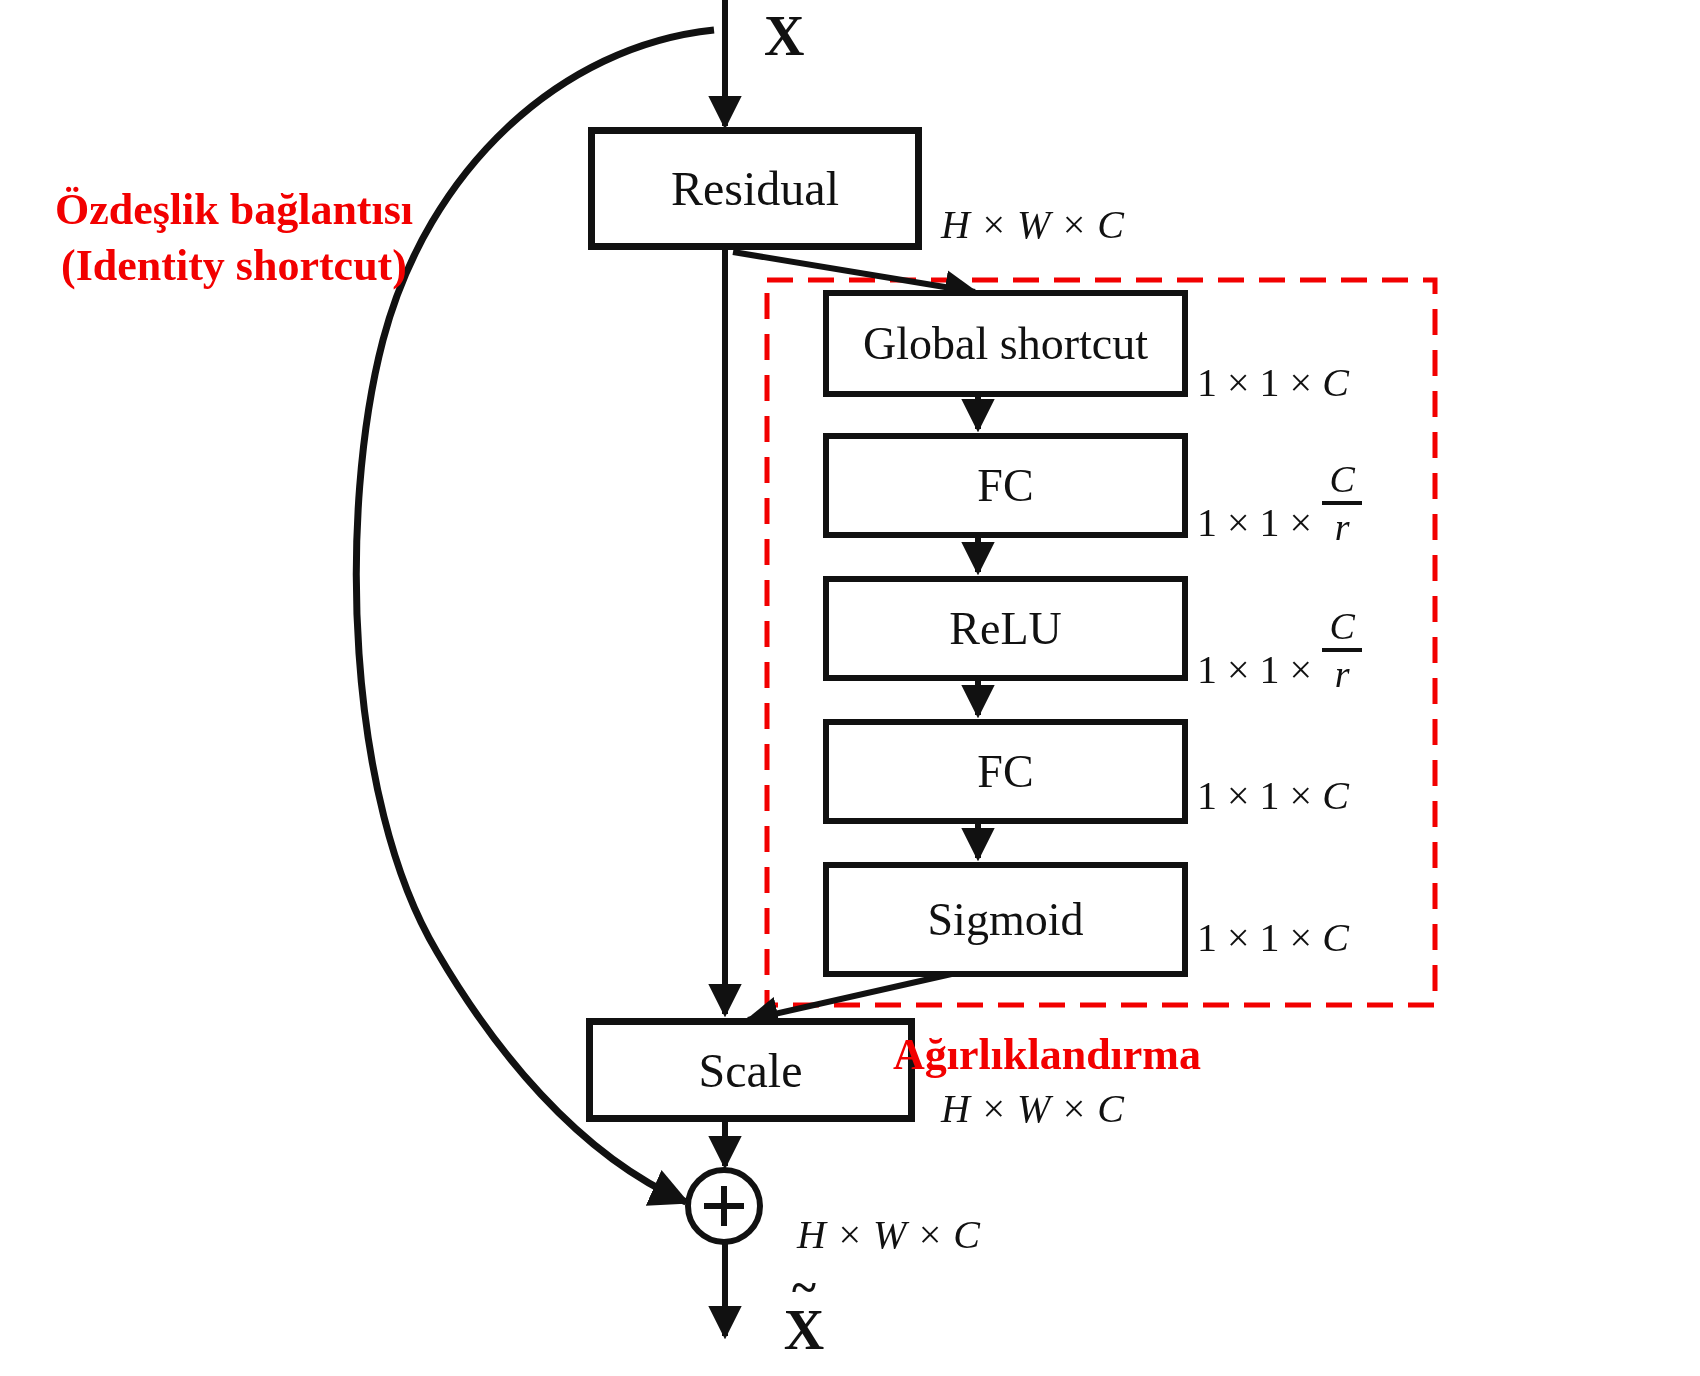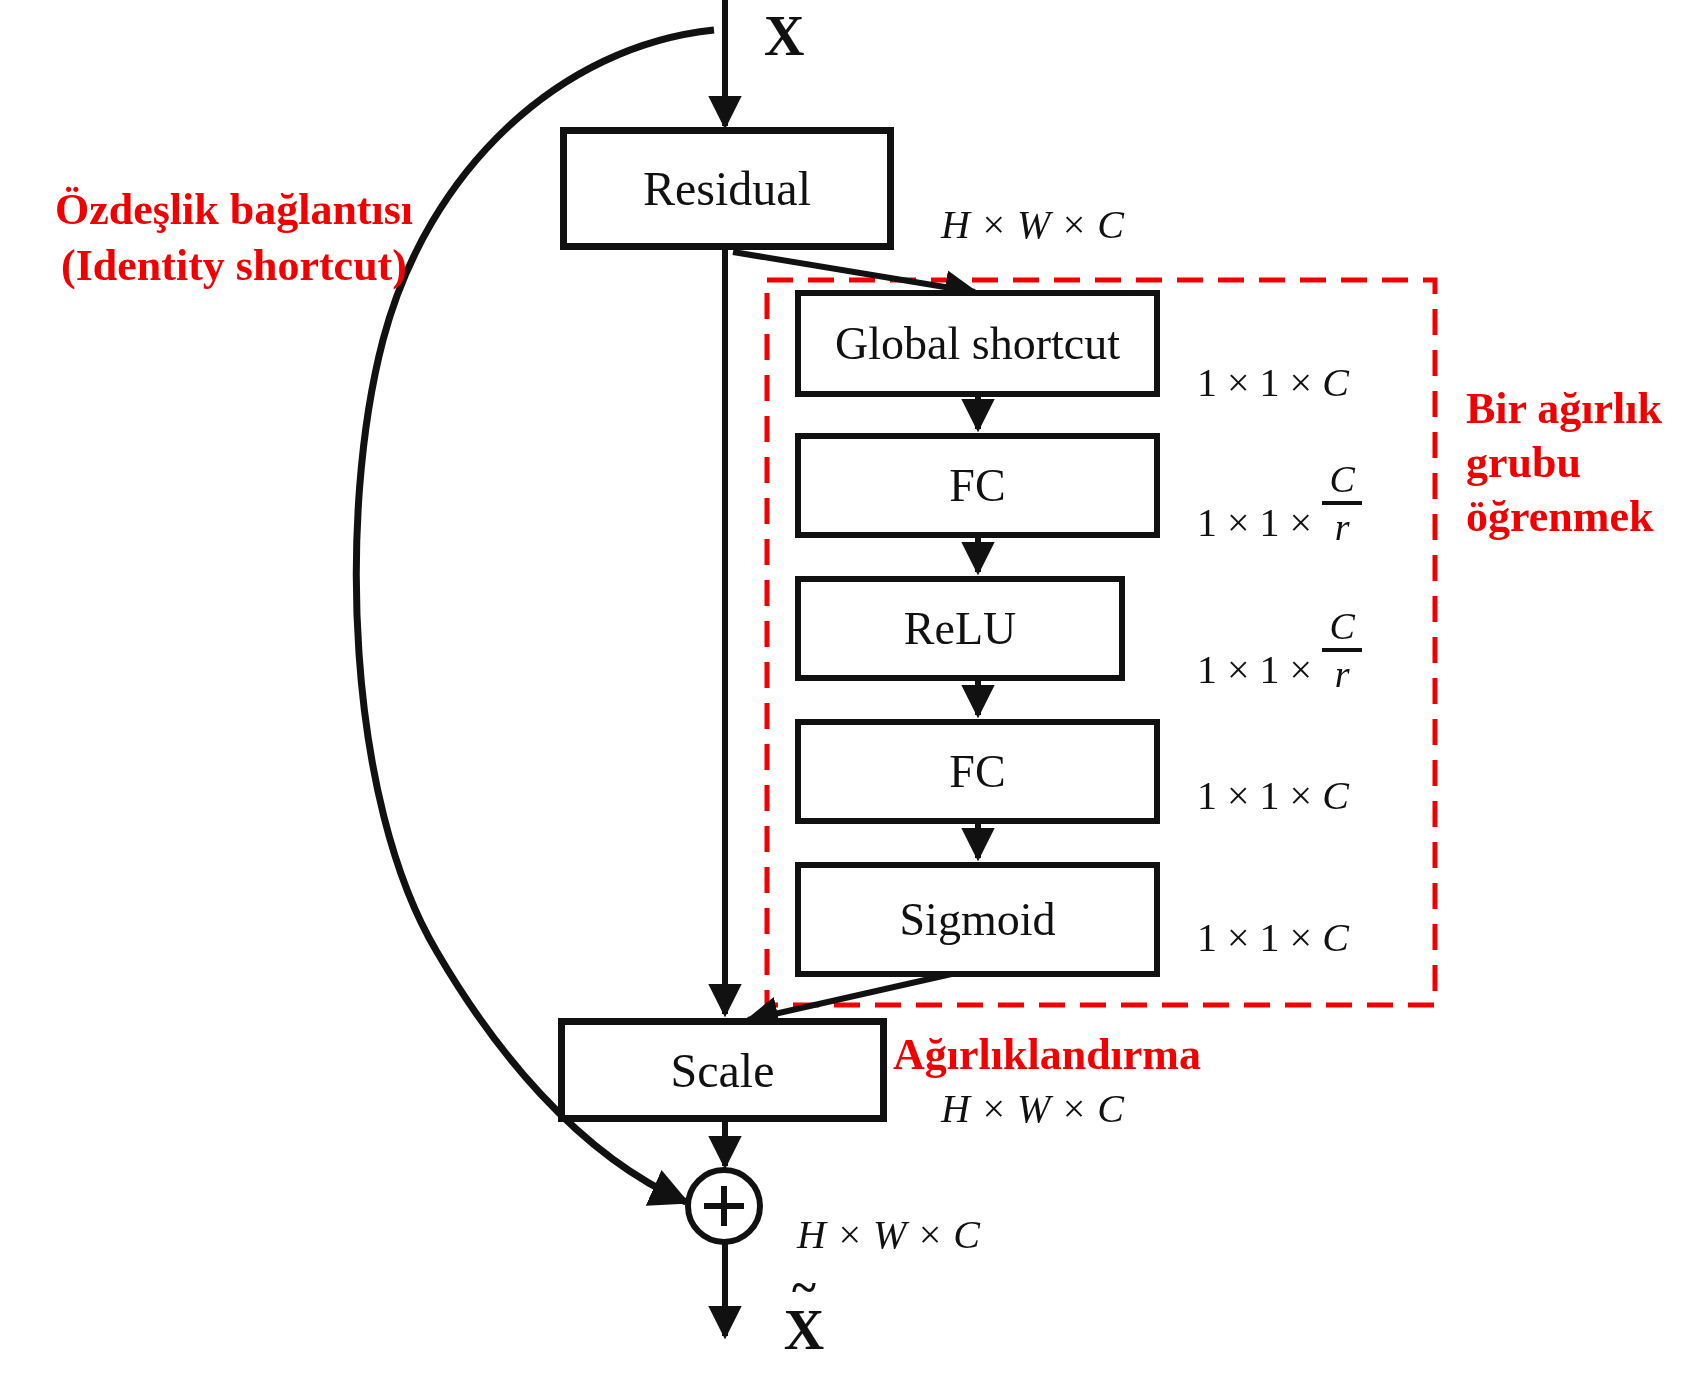--- a/index.html
+++ b/index.html
@@ -11,21 +11,21 @@
   #wires { position:absolute; left:0; top:0; z-index:1; }
   .ln  { stroke:var(--ink); stroke-width:6; fill:none; }
   .ln7 { stroke-width:7; }
   .dash{ stroke:var(--red); stroke-width:5; fill:none; stroke-dasharray:26 15; }
   .sum { stroke:var(--ink); stroke-width:6; fill:#ffffff; }
   .ah  { fill:var(--ink); }
 
   .box {
     position:absolute; z-index:2; background:#ffffff; border:6px solid var(--ink);
     display:flex; align-items:center; justify-content:center;
-    font-size:46px; color:var(--ink); box-sizing:border-box;
+    font-size:46px; color:var(--ink); box-sizing:border-box;margin-left:28px;
   }
   .box.big { border-width:7px; font-size:48px; }
 
   .dim {
     position:absolute; z-index:3; display:flex; align-items:flex-end; gap:10px;
     font-size:40px; white-space:nowrap; transform:translateY(-50%);
   }
   .dim .var, .dim.ital { font-style:italic; }
   .frac { display:inline-flex; flex-direction:column; align-items:center; line-height:1; }
   .frac .bar { width:40px; height:4px; background:var(--ink); margin:3px 0; }
@@ -84,21 +84,21 @@
   </div>
 
   <div class="box" style="left:795px; top:290px; width:365px; height:107px;">
     <span>Global shortcut</span>
   </div>
 
   <div class="box" style="left:795px; top:433px; width:365px; height:105px;">
     <span>FC</span>
   </div>
 
-  <div class="box" style="left:795px; top:576px; width:330px; height:105px;">
+  <div class="box" style="left:795px; top:576px; width:365px; height:105px;">
     <span>ReLU</span>
   </div>
 
   <div class="box" style="left:795px; top:719px; width:365px; height:105px;">
     <span>FC</span>
   </div>
 
   <div class="box" style="left:795px; top:862px; width:365px; height:115px;">
     <span>Sigmoid</span>
   </div>
@@ -150,25 +150,20 @@
 
   <div class="dim ital" style="left:797px; top:1234px;">
       <span>H × W × C</span>
     </div>
 
   <div class="red-note center" style="left:24px; top:182px; width:420px;">
     <div>Özdeşlik bağlantısı</div>
     <div>(Identity shortcut)</div>
   </div>
 
-  <div class="red-note" style="left:1466px; top:382px; line-height:54px;">
-    <div>Bir ağırlık</div>
-    <div>grubu</div>
-    <div>öğrenmek</div>
-  </div>
 
   <div class="red-note" style="left:893px; top:1030px; line-height:50px;">
     <div>Ağırlıklandırma</div>
   </div>
 
   <div class="io-label" style="left:764px; top:8px;">X</div>
 
   <div class="xout" style="left:772px; top:1280px;">
     <div class="xout-tilde">~</div>
     <div class="xout-x">X</div>

